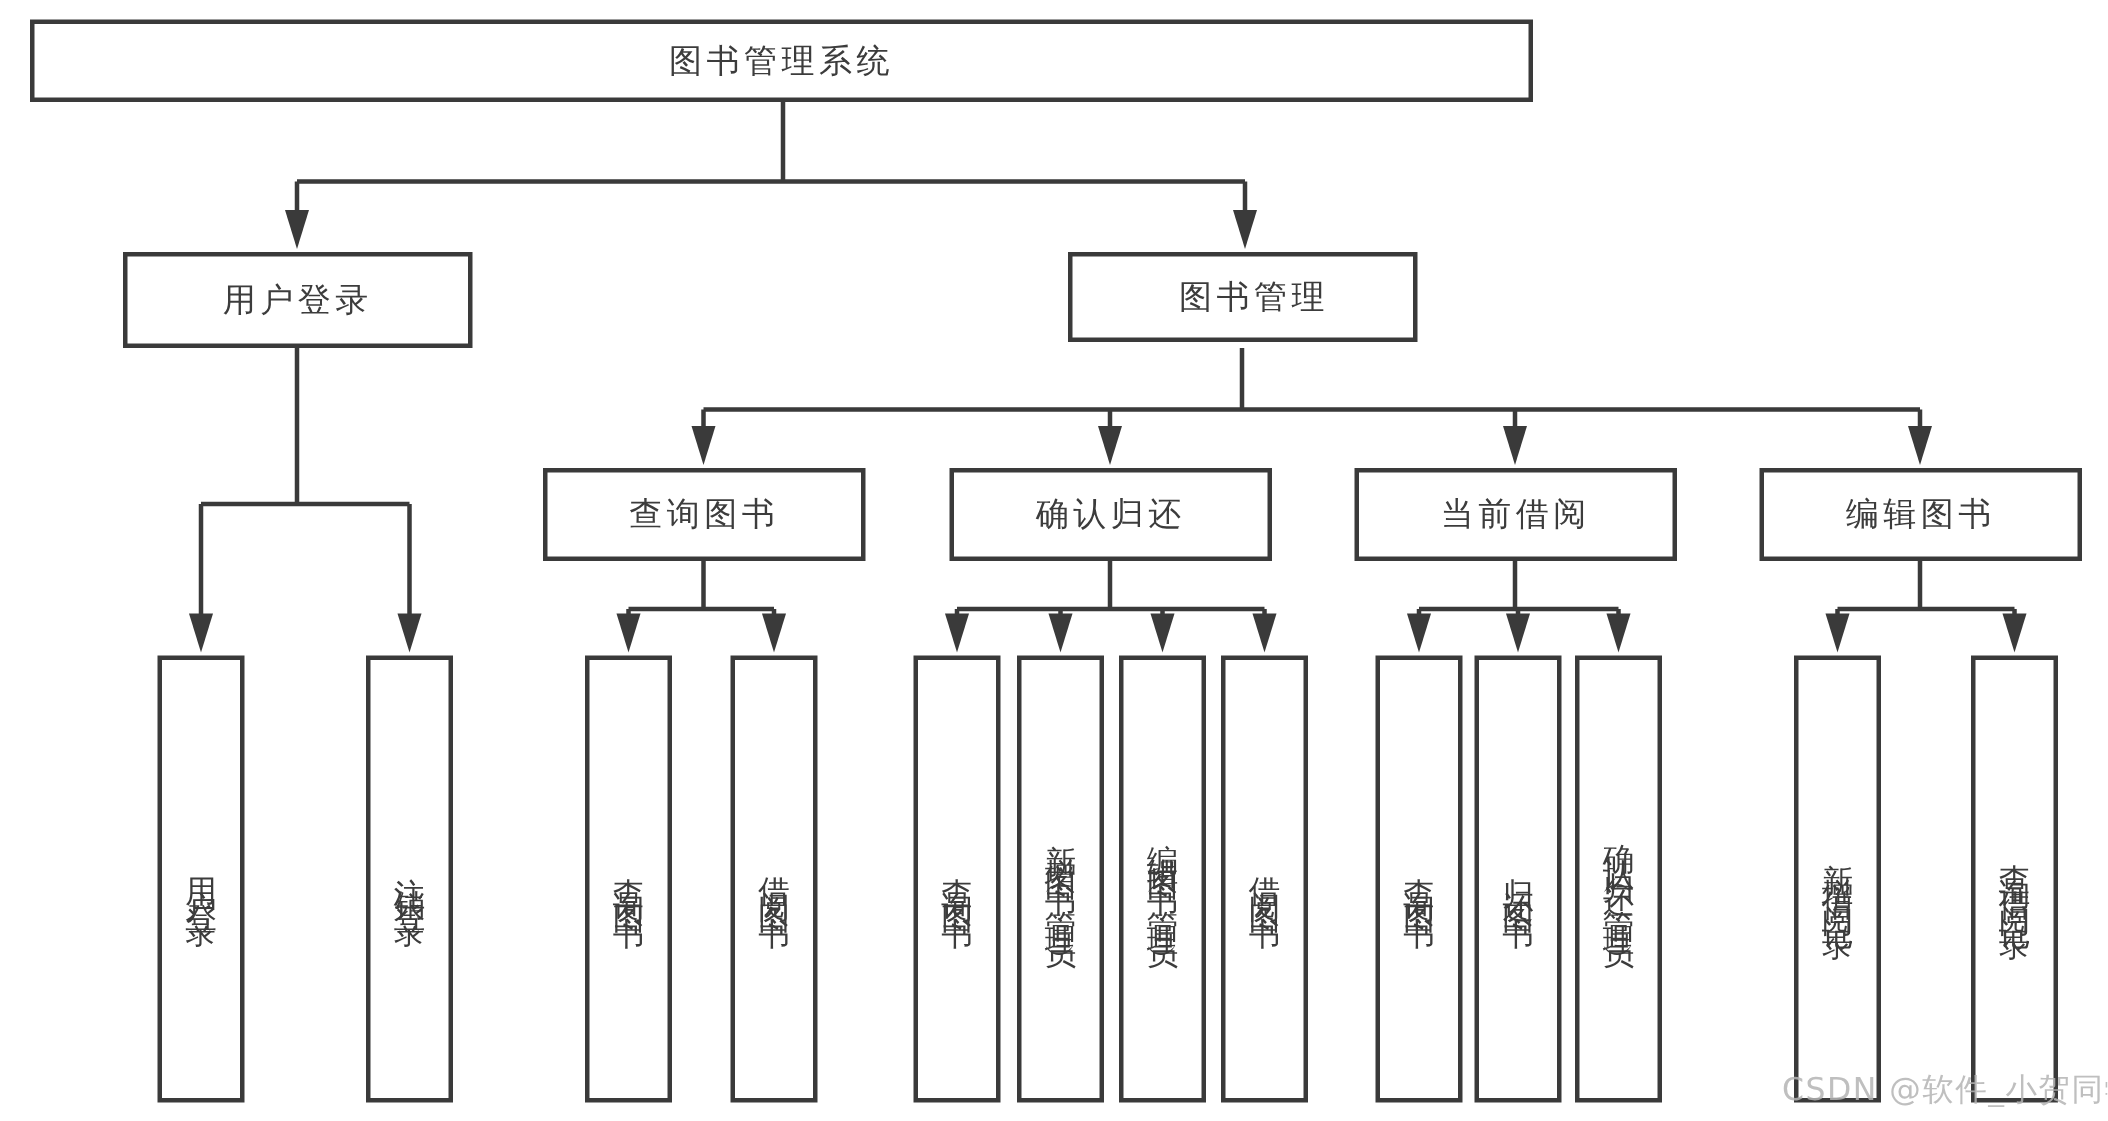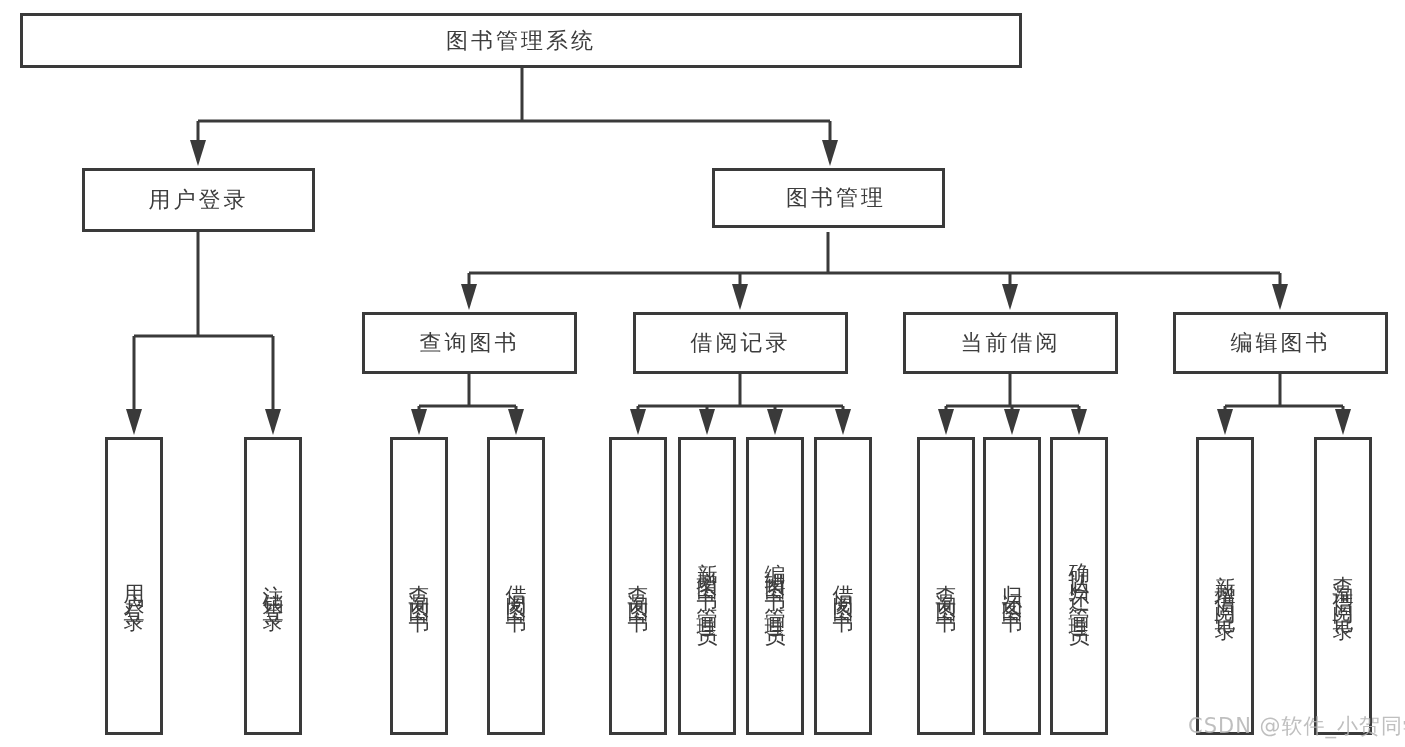--- a/index.html
+++ b/index.html
@@ -97,21 +97,21 @@
     <span>用户登录</span>
   </div>
   <div class="box hbox" style="left:712px;top:168px;width:233px;height:60px;padding-left:15px;">
     <span>图书管理</span>
   </div>
 
   <div class="box hbox" style="left:362px;top:312px;width:215px;height:62px;">
     <span>查询图书</span>
   </div>
   <div class="box hbox" style="left:633px;top:312px;width:215px;height:62px;">
-    <span>借阅记录</span>
+    <span>确认归还</span>
   </div>
   <div class="box hbox" style="left:903px;top:312px;width:215px;height:62px;justify-content:center;">
     <span>当前借阅</span>
   </div>
   <div class="box hbox" style="left:1173px;top:312px;width:215px;height:62px;">
     <span>编辑图书</span>
   </div>
 
   <div class="box vbox" style="left:105px;">
     <span class="vtext">用户登录</span>

